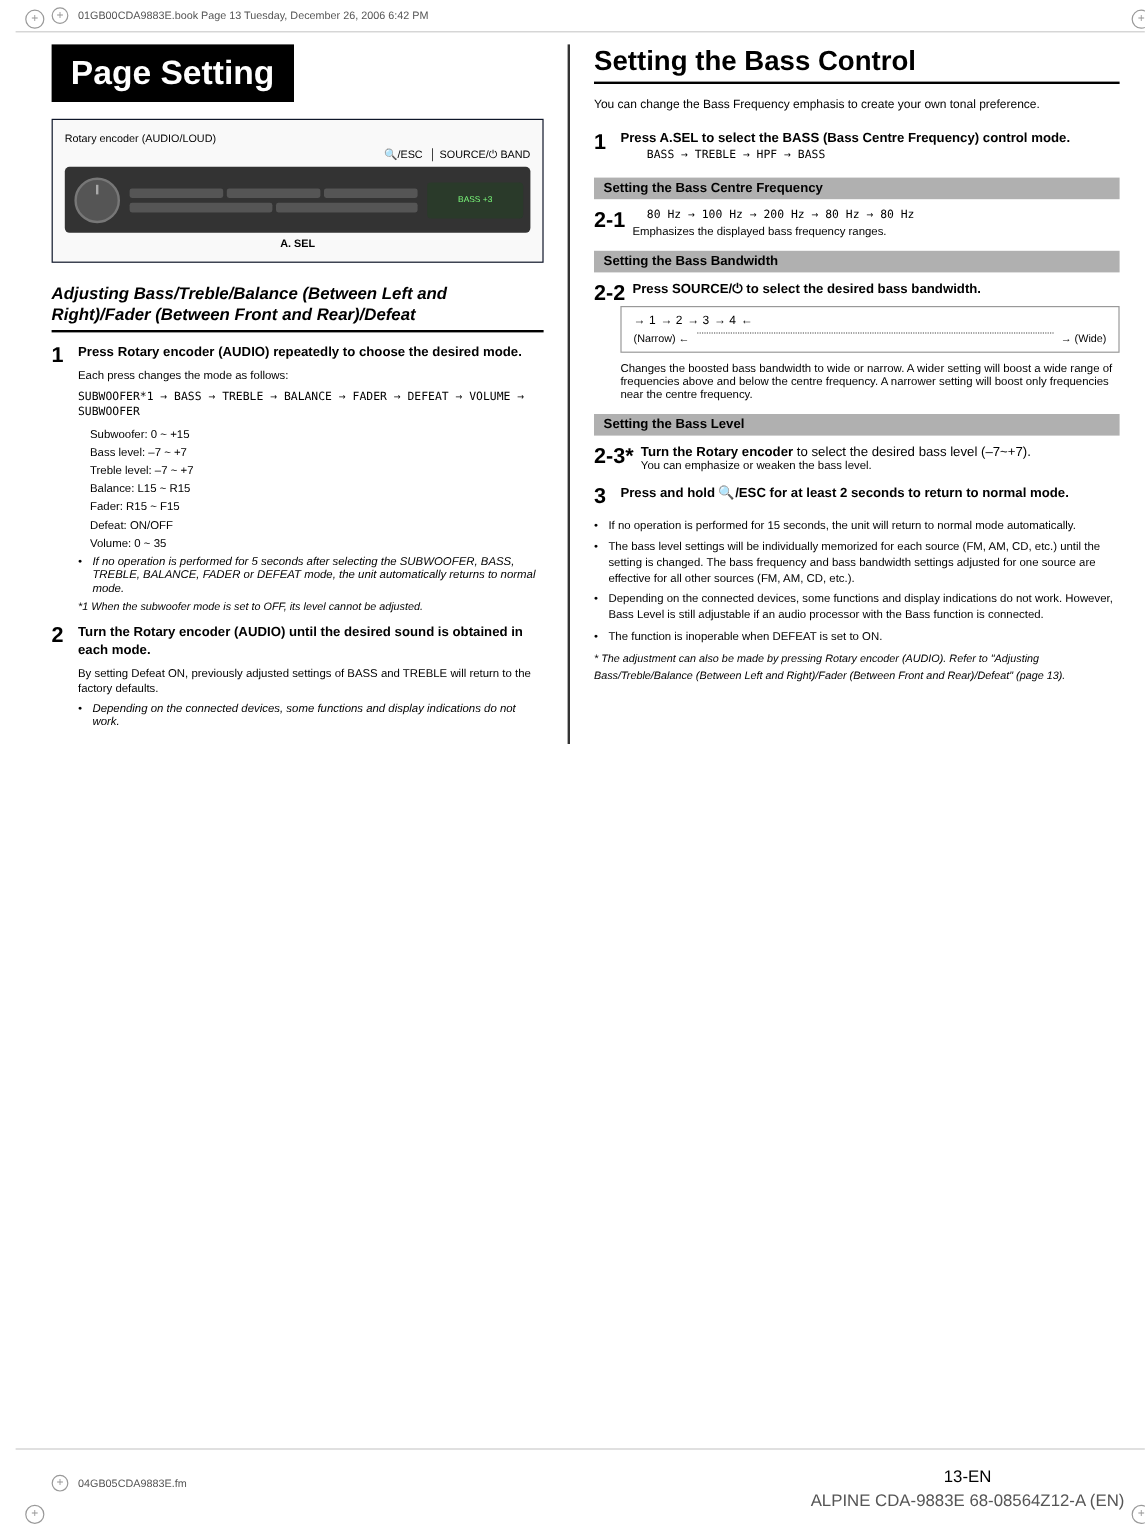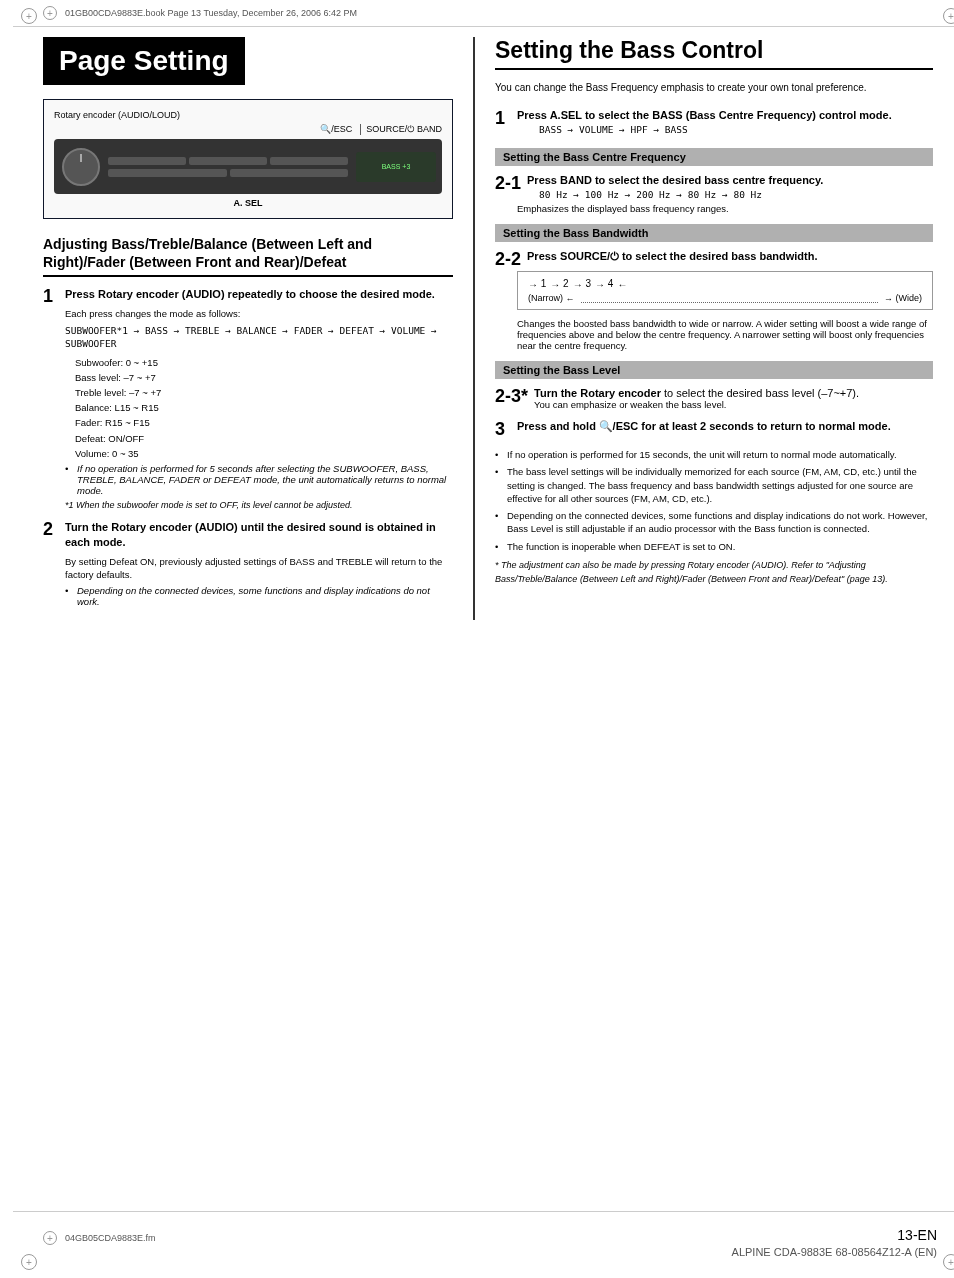--- a/index.html
+++ b/index.html
@@ -152,20 +152,21 @@
     }
 
     
     .section-title-bold {
       font-size: 14px;
       font-weight: bold;
       border-bottom: 2px solid #000;
       padding-bottom: 4px;
       margin-bottom: 10px;
       line-height: 1.3;
+      font-style: italic;
     }
     .step {
       margin-bottom: 10px;
     }
     .step-num {
       font-size: 18px;
       font-weight: bold;
       float: left;
       margin-right: 6px;
       line-height: 1;
@@ -306,28 +307,28 @@
       font-size: 10px;
       color: #999;
     }
     .footer-filename {
       font-size: 9px;
       color: #555;
     }
     .page-number {
       font-size: 24px;
       font-weight: bold;
-      text-align: right;
+      text-align: center;
     }
     .page-number span {
       font-size: 14px;
       font-weight: normal;
     }
     .footer-model {
-      font-size: 11px;
+      font-size: 14px;
       color: #555;
       text-align: right;
     }
     .footer-right {
       text-align: right;
     }
 
     
     .corner-mark {
       position: absolute;
@@ -445,51 +446,50 @@
 
     <div class="right-col">
 
       <div class="right-section-title">Setting the Bass Control</div>
       <p class="right-intro">You can change the Bass Frequency emphasis to create your own tonal preference.</p>
 
       <div class="right-step clearfix">
         <span class="right-step-num">1</span>
         <div class="right-step-content">
           <p><span class="bold">Press <span>A.SEL</span> to select the BASS (Bass Centre Frequency) control mode.</span></p>
-          <p class="arrow-seq">BASS → VOLUME → HPF → BASS</p>
+          <p class="arrow-seq">BASS → TREBLE → HPF → BASS</p>
         </div>
       </div>
 
       <div class="subsection-bar">Setting the Bass Centre Frequency</div>
 
       <div class="right-step clearfix">
         <span class="right-step-num">2-1</span>
         <div class="right-step-content">
-          <p><span class="bold">Press <span>BAND</span> to select the desired bass centre frequency.</span></p>
           <p class="arrow-seq">80 Hz → 100 Hz → 200 Hz → 80 Hz → 80 Hz</p>
           <p class="small-text">Emphasizes the displayed bass frequency ranges.</p>
         </div>
       </div>
 
       <div class="subsection-bar">Setting the Bass Bandwidth</div>
 
       <div class="right-step clearfix">
         <span class="right-step-num">2-2</span>
         <div class="right-step-content">
           <p><span class="bold">Press SOURCE/⏻  to select the desired bass bandwidth.</span></p>
           <div class="bandwidth-diagram">
     <div style="width:100%;">
       <div style="display:flex;align-items:center;gap:4px;margin-bottom:4px;">
         <span style="font-size:10px;">→ 1</span>
         <span style="font-size:10px;">→ 2</span>
         <span style="font-size:10px;">→ 3</span>
         <span style="font-size:10px;">→ 4</span>
         <span style="font-size:10px;">←</span>
       </div>
-      <div style="display:flex;align-items:flex-end;gap:6px;">
+      <div style="display:flex;align-items:flex-start;gap:6px;">
         <span style="font-size:9px;">(Narrow) ←</span>
         <div style="flex:1;border-bottom:1px dotted #666;"></div>
         <span style="font-size:9px;">→ (Wide)</span>
       </div>
     </div>
   </div>
           <p class="small-text">Changes the boosted bass bandwidth to wide or narrow. A wider setting will boost a wide range of frequencies above and below the centre frequency. A narrower setting will boost only frequencies near the centre frequency.</p>
         </div>
       </div>
 

